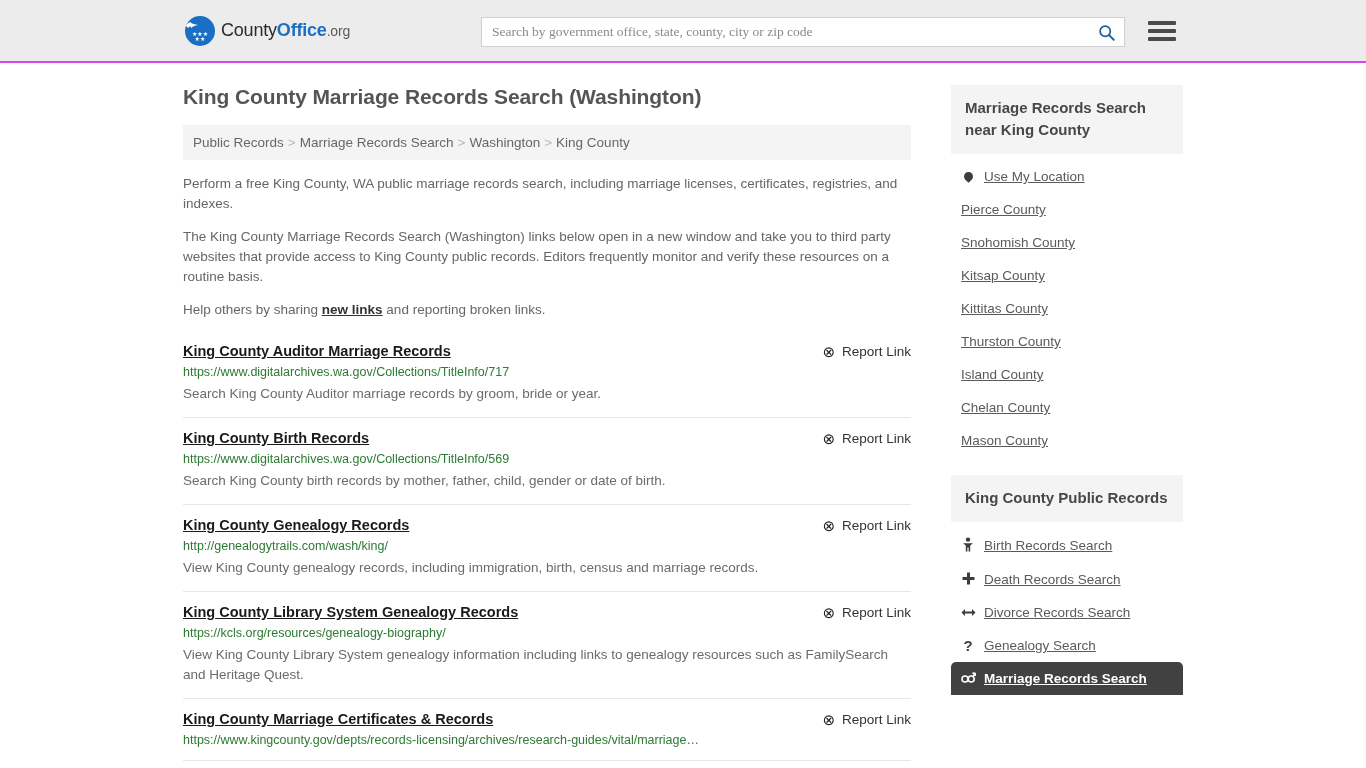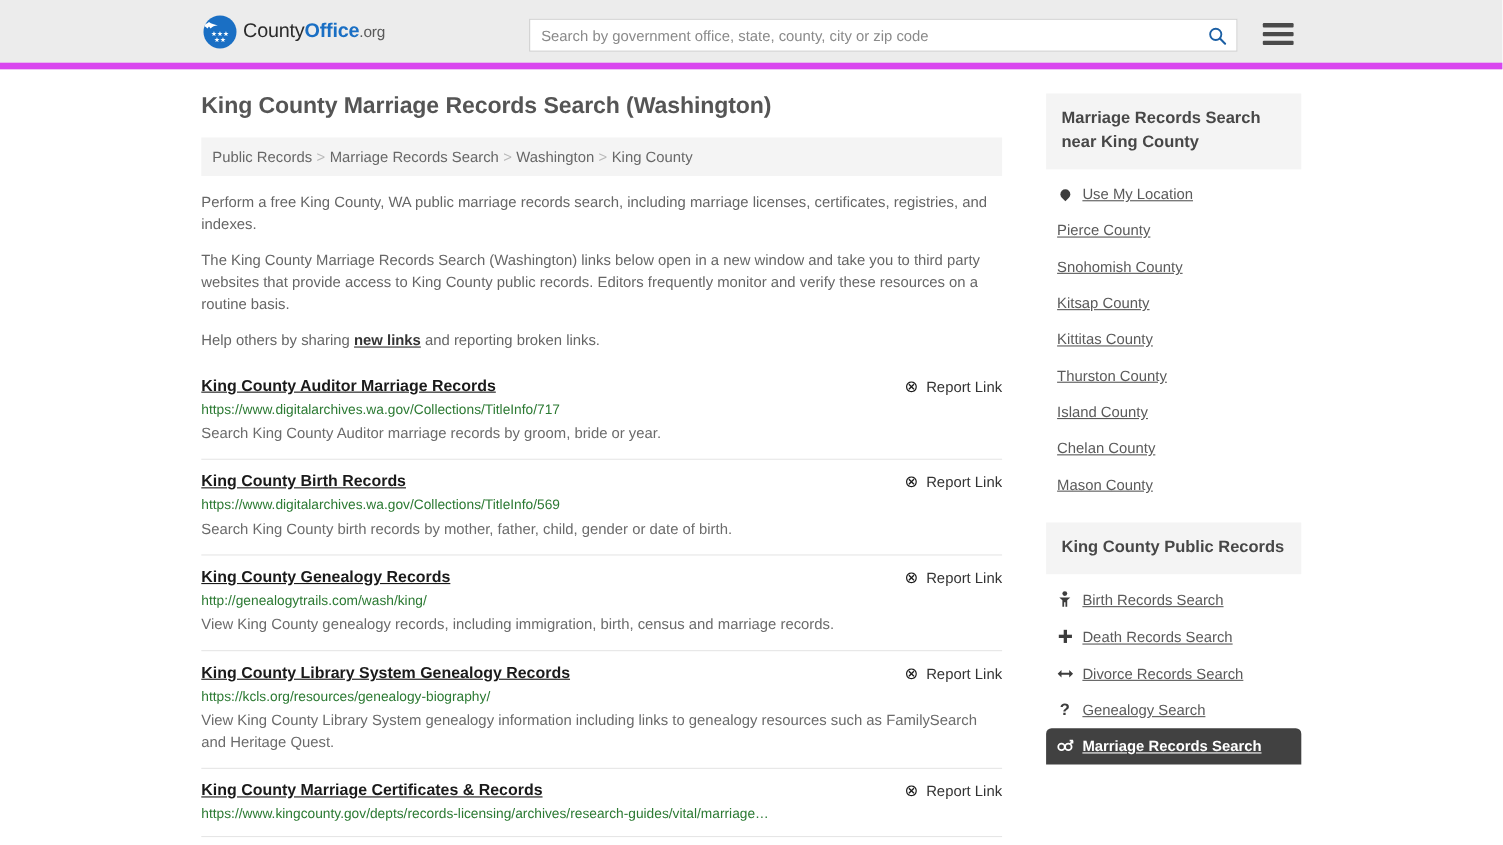--- a/index.html
+++ b/index.html
@@ -10,21 +10,21 @@
     overflow: hidden;
     background: #ffffff;
     font-family: "Liberation Sans", sans-serif;
     -webkit-font-smoothing: antialiased;
   }
 
   
   .site-header {
     height: 63px;
     background: #ececec;
-    border-bottom: 6px solid #d946ef;
+    border-bottom: 2px solid #d946ef;
     display: flex;
     align-items: center;
     position: relative;
   }
   .header-inner {
     width: 1000px;
     margin: 0 auto;
     display: flex;
     align-items: center;
     position: relative;
@@ -85,21 +85,21 @@
     align-items: center;
   }
   .search-input {
     border: 0;
     outline: none;
     flex: 1 1 auto;
     height: 100%;
     padding: 0 10px;
     font-size: 13.5px;
     color: #333;
-    font-family: Liberation Sans, sans-serif;
+    font-family: Liberation Serif, serif;
     background: transparent;
   }
   .search-input::placeholder { color: #8a8a8a; }
   .search-btn {
     width: 36px; height: 100%;
     background: transparent;
     border: 0;
     cursor: pointer;
     display: flex; align-items: center; justify-content: center;
   }

